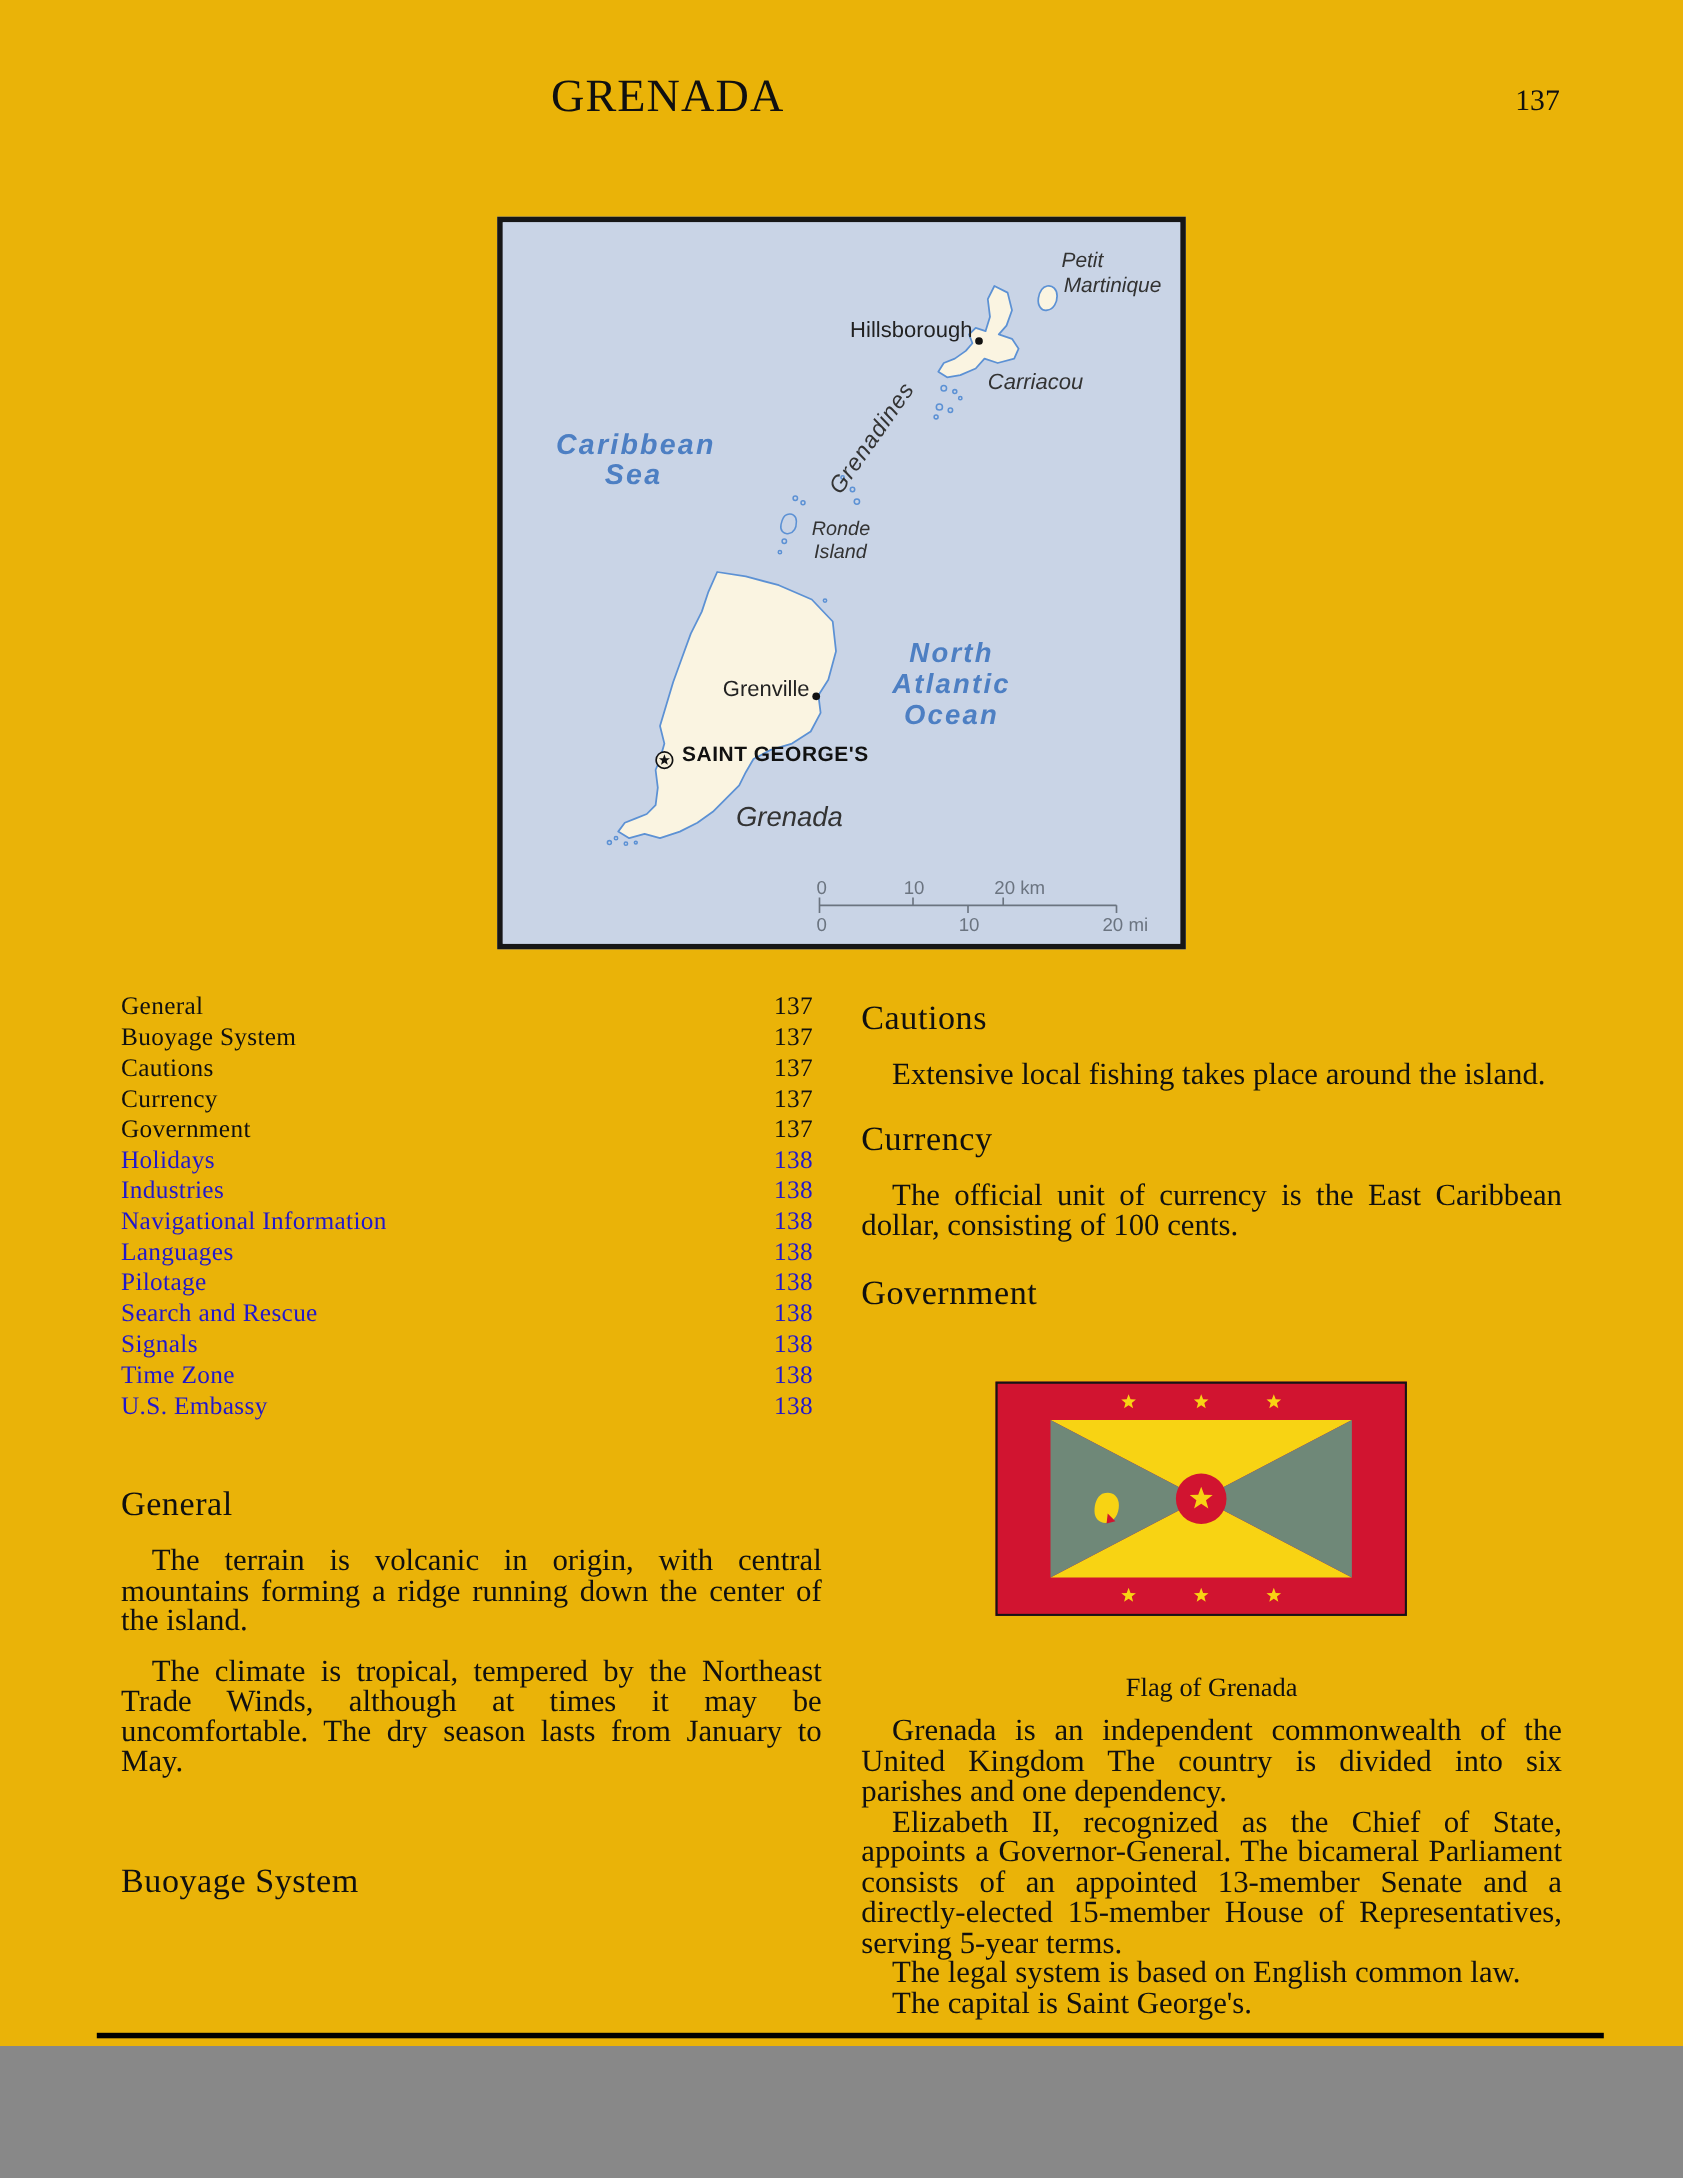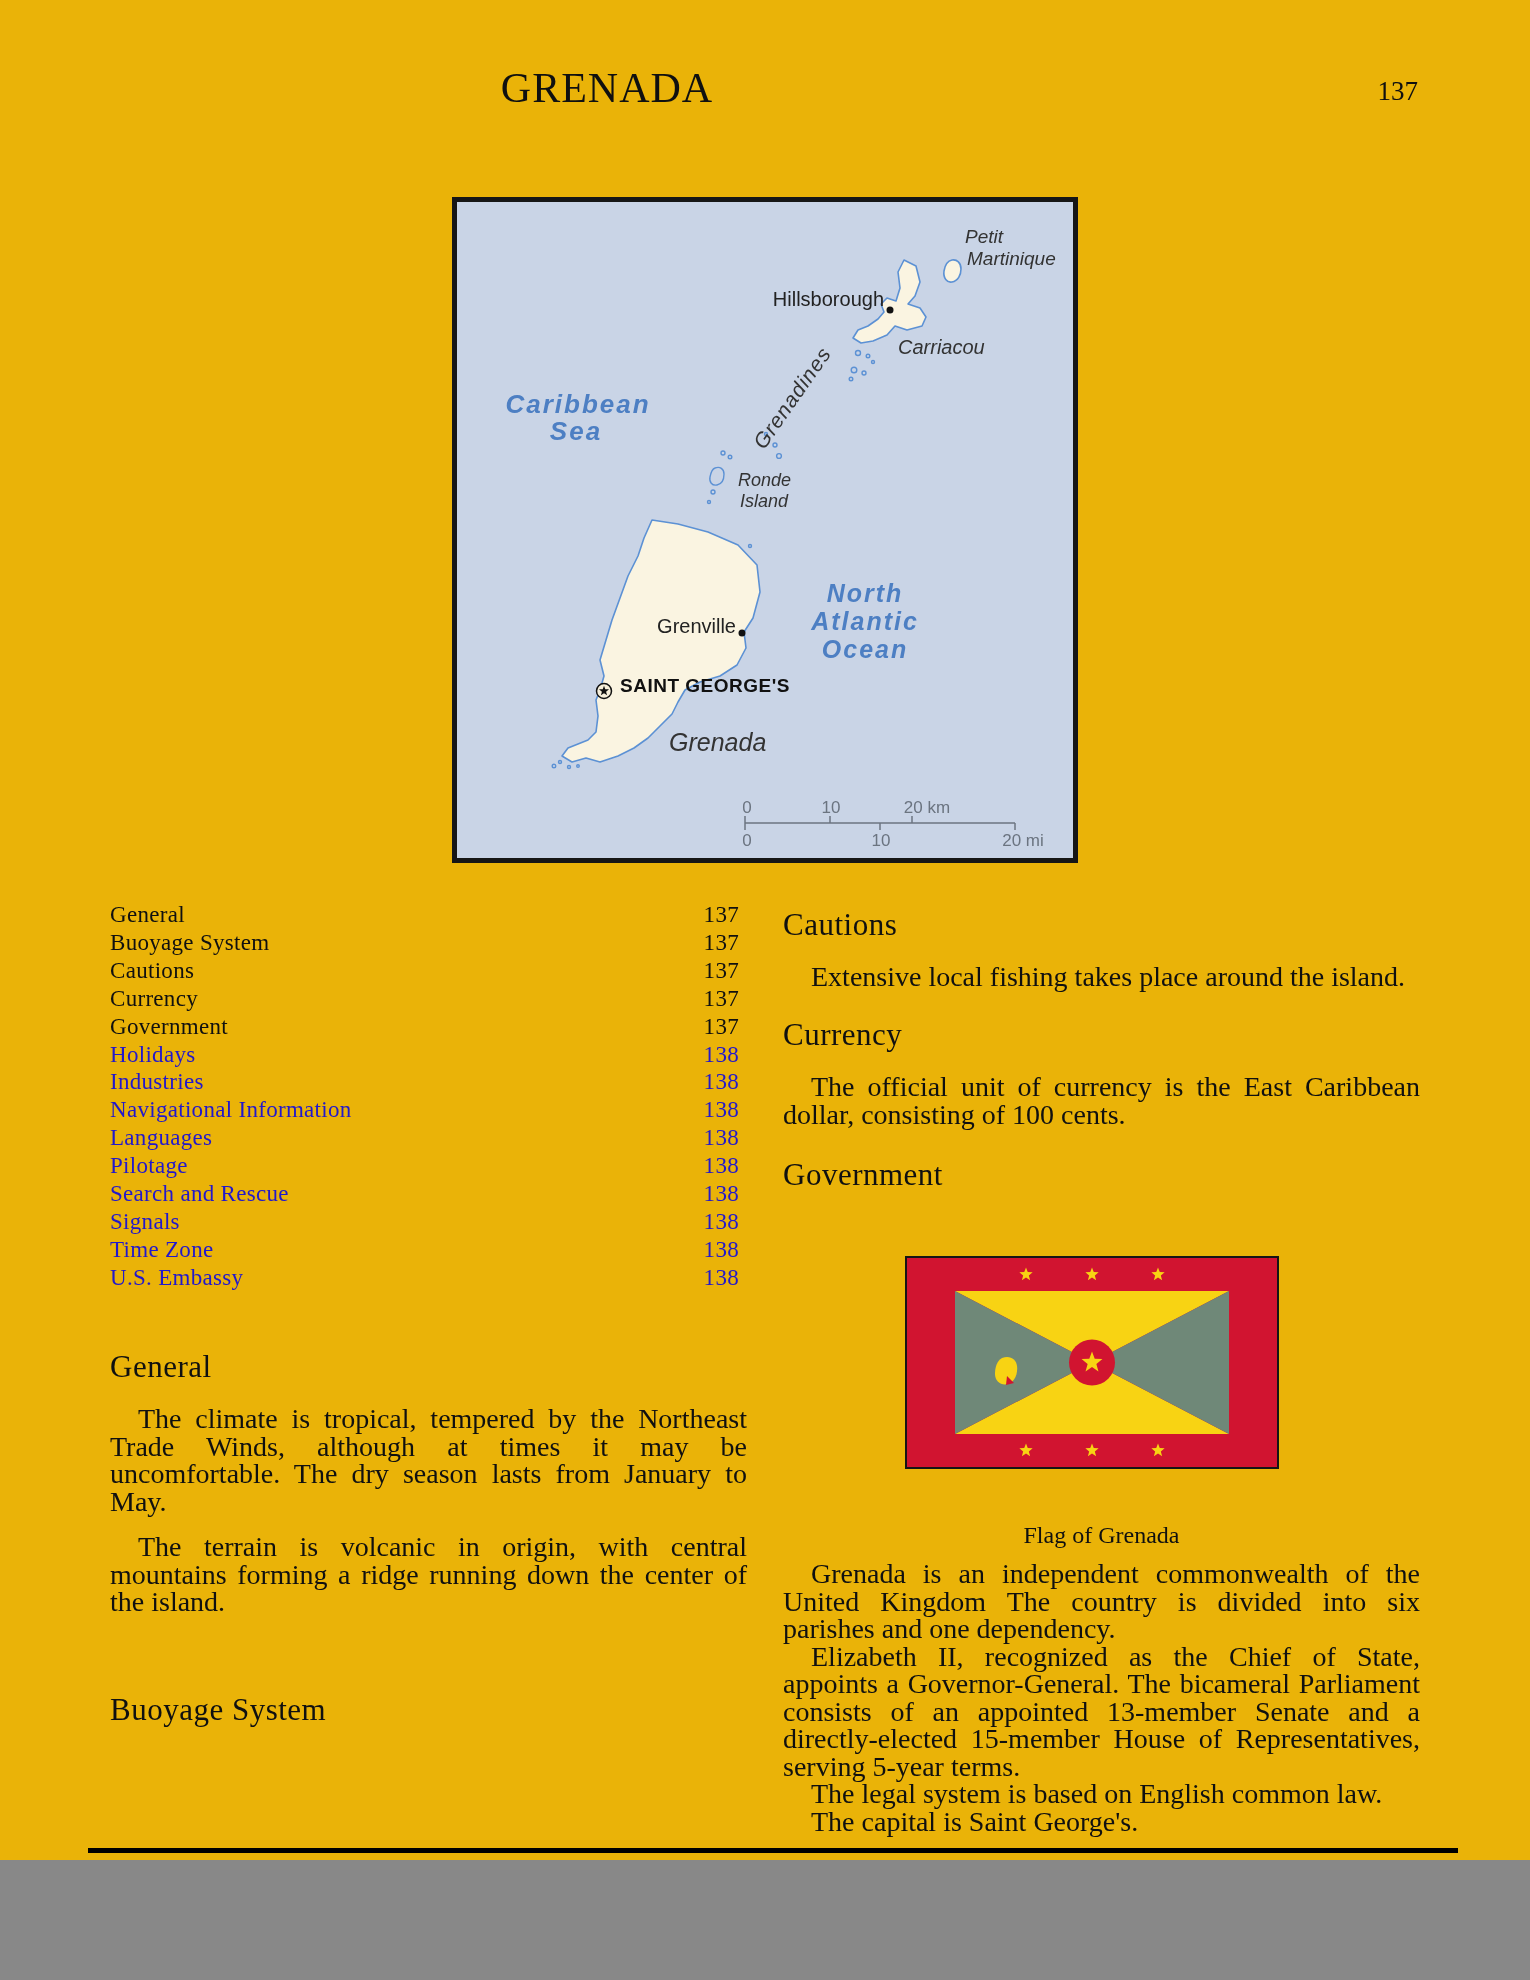--- a/index.html
+++ b/index.html
@@ -176,22 +176,22 @@
         <span class="pg">138</span>
       </div>
     <div class="toc-row lnk">
         <span>U.S. Embassy</span>
         <span class="pg">138</span>
       </div>
   </div>
 
   <div class="abs section" style="left:110px;top:1349px;">
     <h2 class="section-h">General</h2>
+    <p class="bp">The terrain is volcanic in origin, with central mountains forming a ridge running down the center of the island.</p>
     <p class="bp">The climate is tropical, tempered by the Northeast Trade Winds, although at times it may be uncomfortable. The dry season lasts from January to May.</p>
-    <p class="bp">The terrain is volcanic in origin, with central mountains forming a ridge running down the center of the island.</p>
   </div>
 
   <div class="abs section" style="left:110px;top:1692px;">
     <h2 class="section-h">Buoyage System</h2>
   </div>
 
   <div class="abs section" style="left:783px;top:907px;">
     <h2 class="section-h">Cautions</h2>
     <p class="bp">Extensive local fishing takes place around the island.</p>
   </div>

